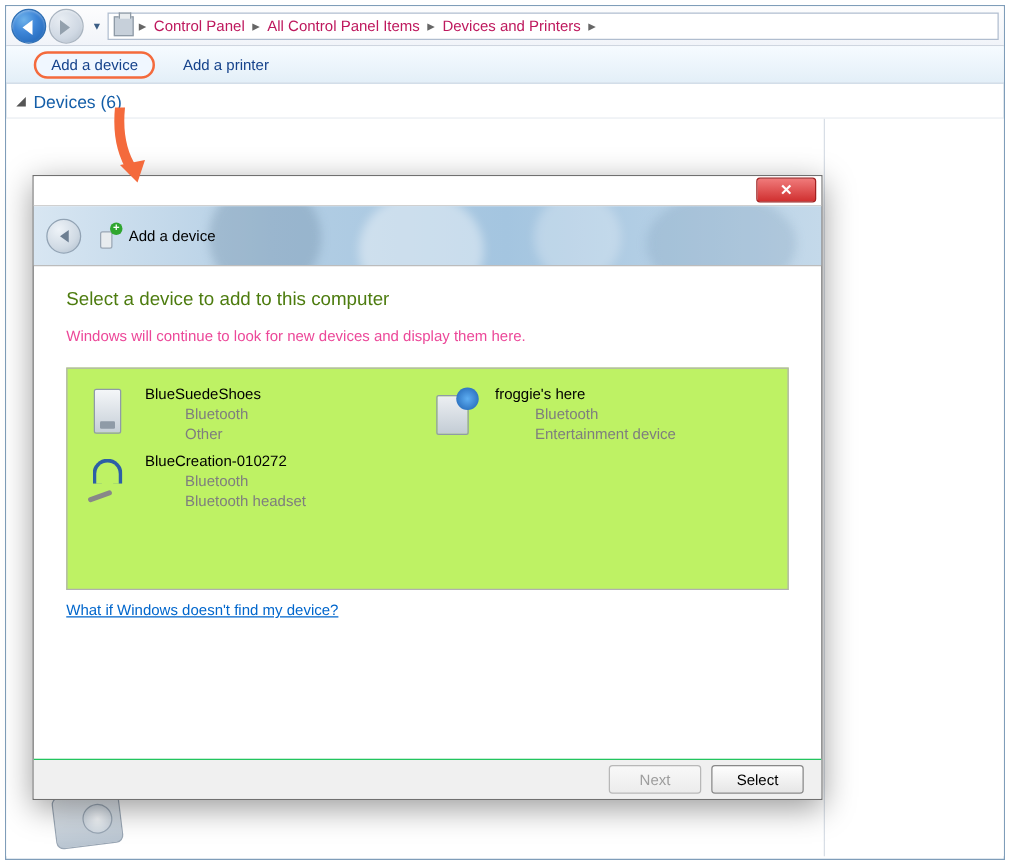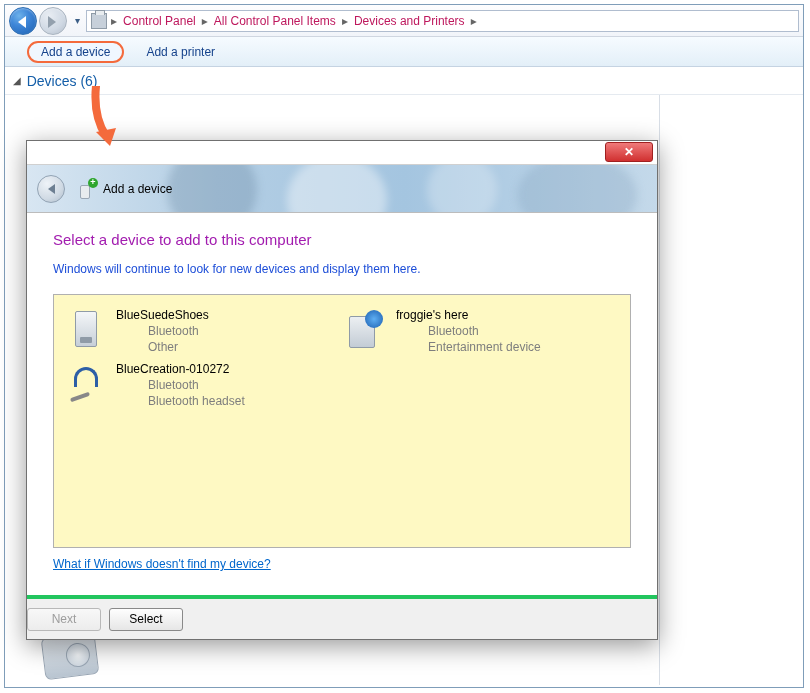--- a/index.html
+++ b/index.html
@@ -53,31 +53,31 @@
   .dlg-banner .blur.b3{ top:-10px; left:400px; width:70px; height:70px; }
   .dlg-banner .blur.b4{ top:-10px; left:490px; width:120px; height:80px; background:rgba(120,150,180,.25); }
   .back-round { width:28px; height:28px; border-radius:50%; background: radial-gradient(circle at 35% 30%, #eef3f8, #d0dae4 60%, #adbccb 100%); border:1px solid #92a3b4; display:flex; align-items:center; justify-content:center; margin-right:12px; cursor:pointer; }
   .back-round span { width:0;height:0;border-top:5px solid transparent;border-bottom:5px solid transparent;border-right:7px solid #6d7f92; }
   .add-ic { width:20px; height:20px; display:inline-block; margin-right:6px; position:relative; }
   .add-ic .body { position:absolute; bottom:0; left:3px; width:10px; height:14px; background:#e8ecef; border:1px solid #9aa7b5; border-radius:2px; }
   .add-ic .plus { position:absolute; top:-1px; right:-1px; width:10px; height:10px; background:#2fa62f; border-radius:50%; color:#fff; font-size:9px; line-height:9px; text-align:center; font-weight:bold; }
   .dlg-banner .title { font-size:12px; color:#000; position:relative; z-index:2; display:flex; align-items:center; }
 
   .dlg-body { padding:18px 26px 8px 26px; }
-  .dlg-h1 { color:#a21caf; font-size:15px; margin:0 0 14px 0; font-weight:normal; }
-  .dlg-sub { font-size:12px; color:#1d4ed8; margin-bottom:18px; }
-  .dev-list { border:1px solid #b0b0b0; height:254px; padding:8px; display:flex; flex-wrap:wrap; align-content:flex-start; background:#fef9c3; }
+  .dlg-h1 { color:#4d7c0f; font-size:15px; margin:0 0 14px 0; font-weight:normal; }
+  .dlg-sub { font-size:12px; color:#ec4899; margin-bottom:18px; }
+  .dev-list { border:1px solid #b0b0b0; height:178px; padding:8px; display:flex; flex-wrap:wrap; align-content:flex-start; background:#bef264; }
   .dev { width:280px; height:54px; display:flex; gap:10px; padding:4px; cursor:pointer; }
   .dev-ic { width:40px; height:44px; flex-shrink:0; display:flex; align-items:center; justify-content:center; }
   .dev-txt { font-size:12px; line-height:1.35; }
   .dev-name { color:#000; }
   .dev-meta { color:#7e7e7e;margin-left:32px; }
   .dlg-link { display:inline-block; margin-top:9px; color:#0066cc; font-size:12px; text-decoration:underline; cursor:pointer; }
   
-  .dlg-footer { position:absolute; bottom:0; left:0; right:0; height:44px; background:#f0f0f0; border-top:4px solid #22c55e; display:flex; align-items:center; padding-right:14px; gap:8px; }
+  .dlg-footer { position:absolute; bottom:0; left:0; right:0; height:32px; background:#f0f0f0; border-top:1px solid #22c55e; display:flex; align-items:center; justify-content:flex-end; padding-right:14px; gap:8px; }
   .btn { width:74px; height:23px; font-size:12px; border:1px solid #898989; border-radius:3px; background:linear-gradient(#fefefe,#e6e6e6); cursor:pointer; }
   .btn.disabled { color:#9d9d9d; border-color:#b8b8b8; background:linear-gradient(#f8f8f8,#ececec); cursor:default; }
 
   
   .ic-tower { width:22px; height:36px; background:linear-gradient(#f4f6f8,#c6cfd8); border:1px solid #8f9ba7; border-radius:2px; position:relative; }
   .ic-tower::after{content:"";position:absolute;bottom:3px;left:4px;width:12px;height:6px;background:#8f9ba7;border-radius:1px;}
   .ic-headset { width:32px; height:36px; position:relative; }
   .ic-headset .band{position:absolute;top:2px;left:4px;width:24px;height:20px;border:3px solid #2d5fa6;border-bottom:none;border-radius:16px 16px 0 0;}
   .ic-headset .mic{position:absolute;bottom:2px;left:0;width:20px;height:4px;background:#888;border-radius:2px;transform:rotate(-20deg);}
   .ic-ipad { width:34px; height:38px; position:relative; }

